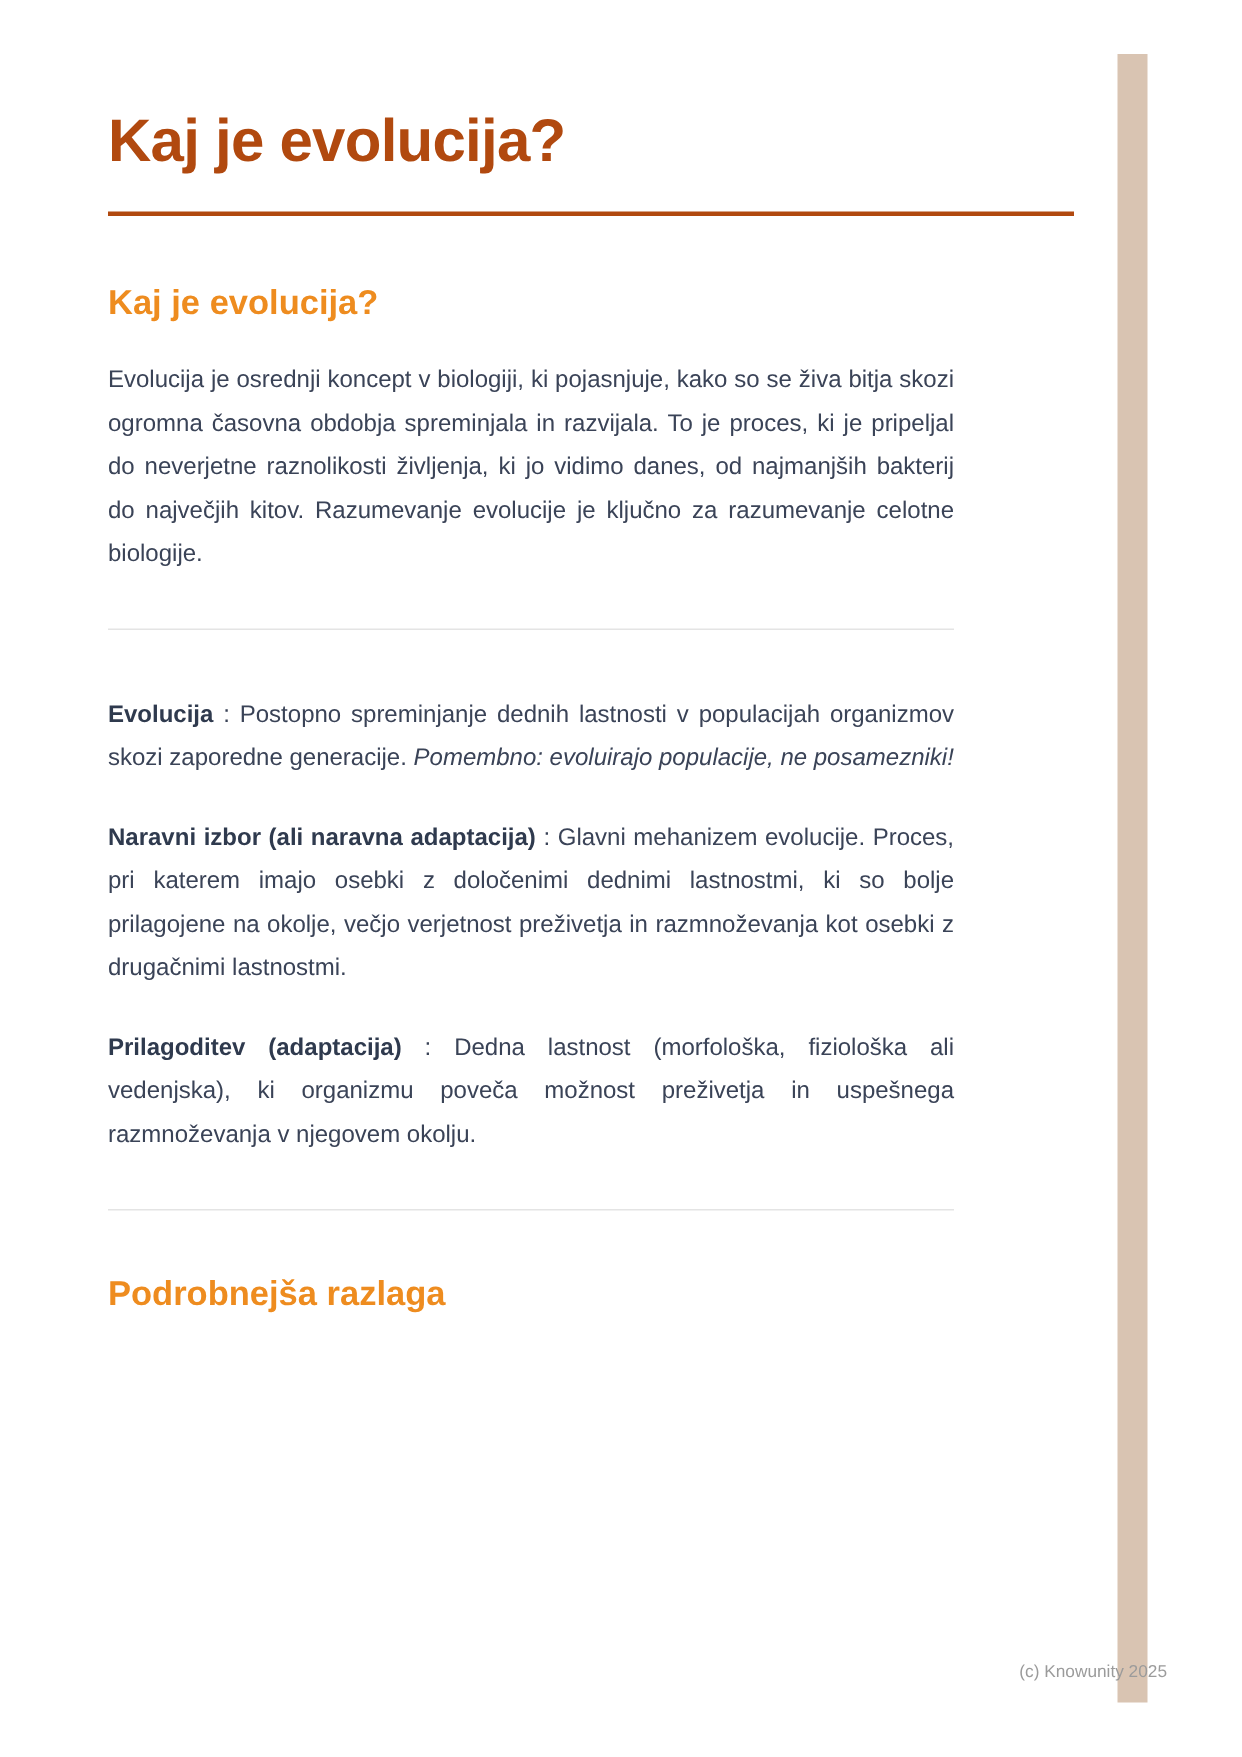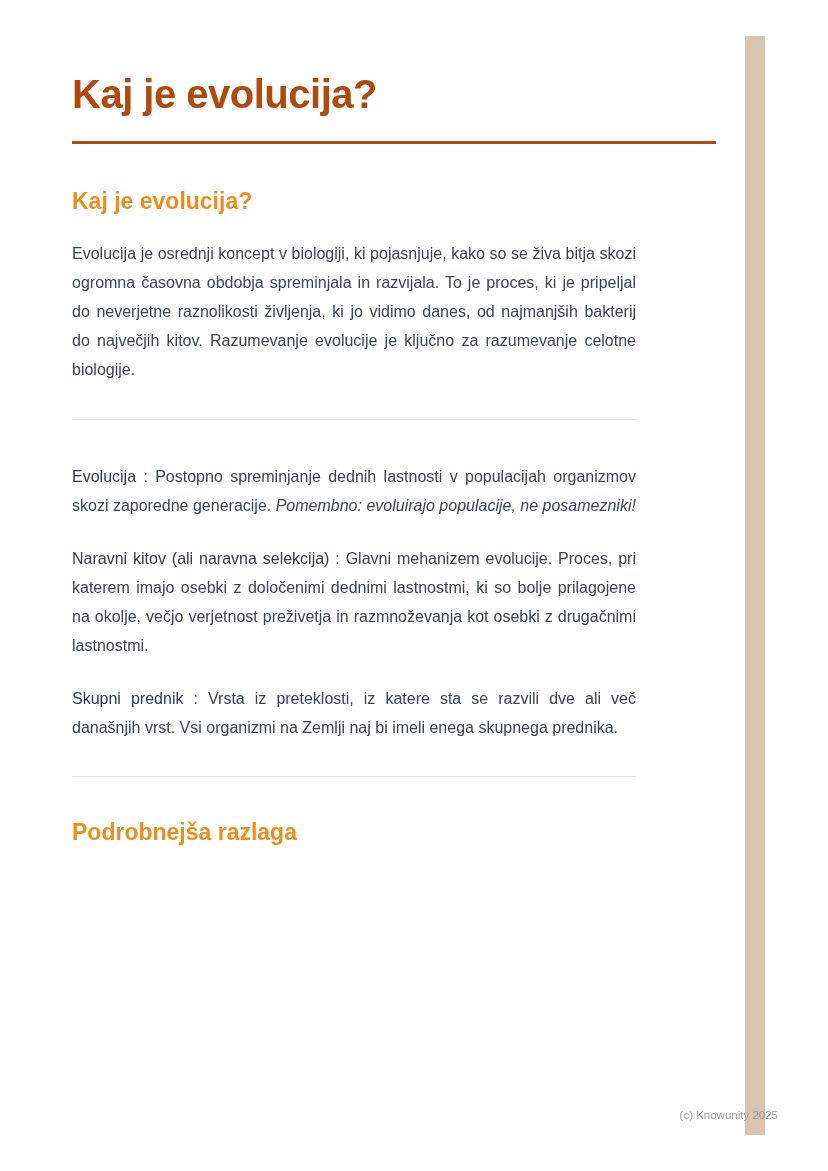--- a/index.html
+++ b/index.html
@@ -48,21 +48,21 @@
     color: #ee8c1f;
   }
   .body, .def {
     width: 564px;
     margin: 0 0 24px 0;
     font-size: 16px;
     line-height: 1.82;
     color: #3a4357;
     text-align: justify;
   }
-  .def strong { font-weight: 400; color: #2f3a4e; }
+  .def strong { font-weight: 700; color: #2f3a4e; }
   .def em { }
   hr.divider {
     border: none;
     border-top: 1px solid #e4e4e4;
     width: 564px;
     margin: 34px 0 42px 0;
   }
   .footer {
     position: absolute;
     right: 50px;
@@ -86,26 +86,26 @@
       <h2>Kaj je evolucija?</h2>
       <p class="body">Evolucija je osrednji koncept v biologiji, ki pojasnjuje, kako so se živa bitja skozi ogromna časovna obdobja spreminjala in razvijala. To je proces, ki je pripeljal do neverjetne raznolikosti življenja, ki jo vidimo danes, od najmanjših bakterij do največjih kitov. Razumevanje evolucije je ključno za razumevanje celotne biologije.</p>
     </section>
 
     <hr class="divider">
 
     <section>
 
       <p class="def"><strong>Evolucija</strong><span> : Postopno spreminjanje dednih lastnosti v populacijah organizmov skozi zaporedne generacije. </span><em>Pomembno: evoluirajo populacije, ne posamezniki!</em></p>
 
-      <p class="def"><strong>Naravni kitov (ali naravna selekcija)</strong><span> : Glavni mehanizem evolucije. Proces, pri katerem imajo osebki z določenimi dednimi lastnostmi, ki so bolje prilagojene na okolje, večjo verjetnost preživetja in razmnoževanja kot osebki z drugačnimi lastnostmi.</span></p>
+      <p class="def"><strong>Naravni izbor (ali naravna adaptacija)</strong><span> : Glavni mehanizem evolucije. Proces, pri katerem imajo osebki z določenimi dednimi lastnostmi, ki so bolje prilagojene na okolje, večjo verjetnost preživetja in razmnoževanja kot osebki z drugačnimi lastnostmi.</span></p>
+
+      <p class="def"><strong>Prilagoditev (adaptacija)</strong><span> : Dedna lastnost (morfološka, fiziološka ali vedenjska), ki organizmu poveča možnost preživetja in uspešnega razmnoževanja v njegovem okolju.</span></p>
 
 
 
-
-      <p class="def"><strong>Skupni prednik</strong><span> : Vrsta iz preteklosti, iz katere sta se razvili dve ali več današnjih vrst. Vsi organizmi na Zemlji naj bi imeli enega skupnega prednika.</span></p>
     </section>
 
     <hr class="divider">
 
     <section>
       <h2>Podrobnejša razlaga</h2>
 
     </section>
   </main>
 

